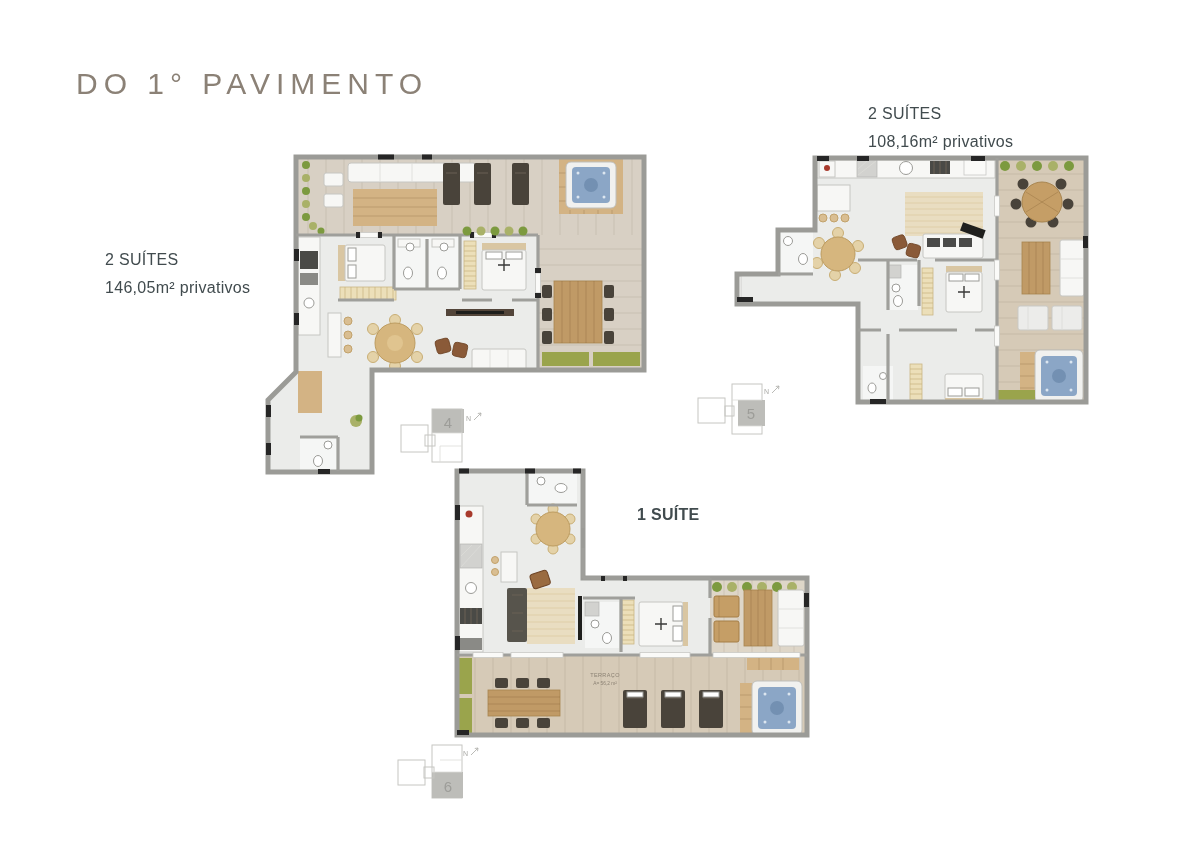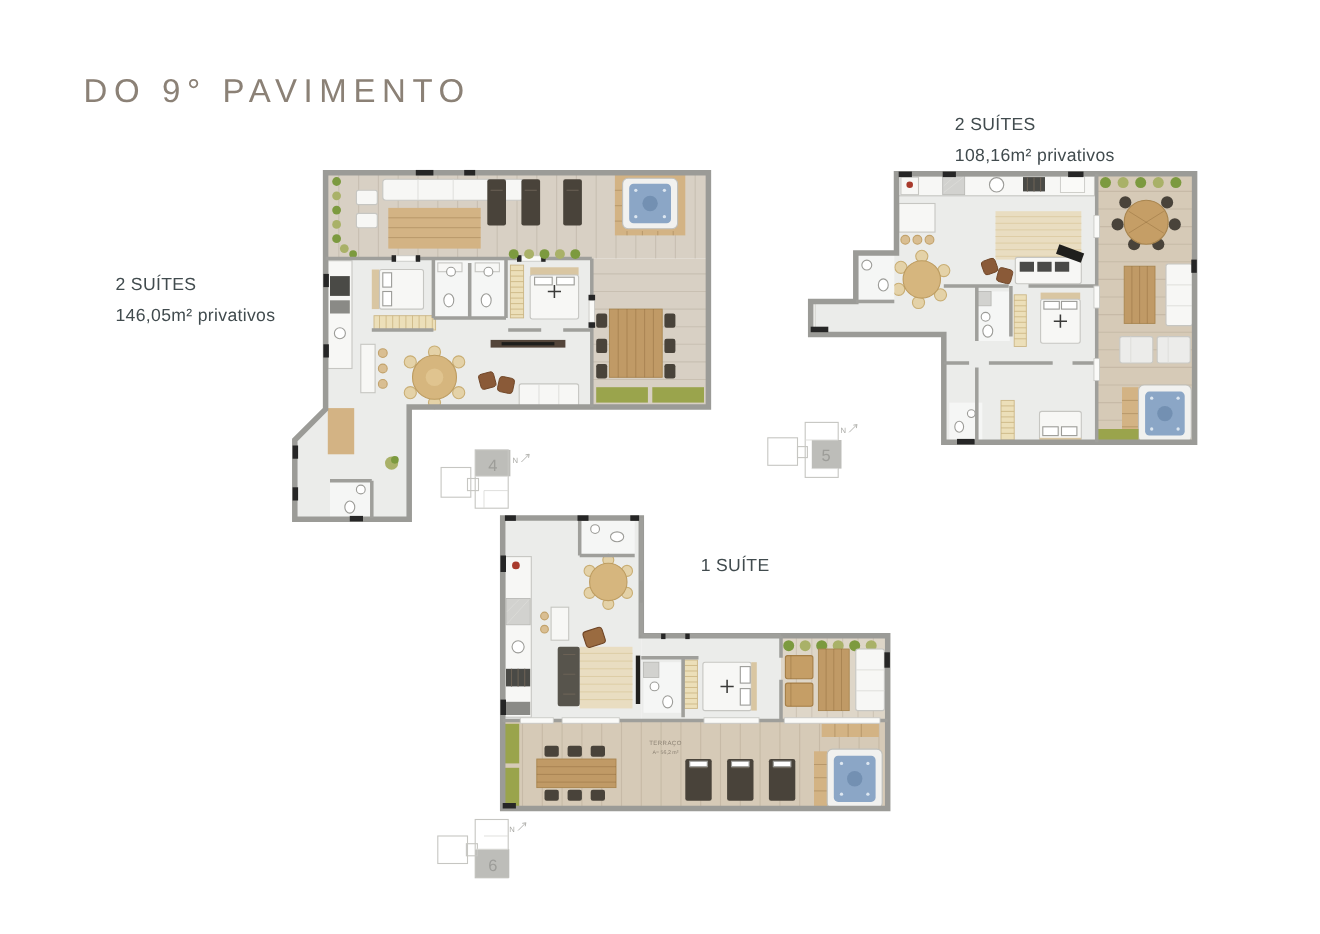--- a/index.html
+++ b/index.html
@@ -46,32 +46,32 @@
   .na{stroke:#b2b2ae;stroke-width:.9;fill:none;}
   .terr{font-size:5.5px;fill:#8b8173;text-anchor:middle;letter-spacing:.4px;}
   .terr2{font-size:4.8px;fill:#8b8173;text-anchor:middle;}
 </style>
 </head>
 <body>
 
 <div class="page">
 
   <div class="page-title">
-    <div>DO 9° PAVIMENTO</div>
+    <div>DO 1° PAVIMENTO</div>
   </div>
 
   <div class="unit-label" style="left:105px;top:246px;">
     <div>2 SUÍTES</div>
     <div>146,05m² privativos</div>
   </div>
   <div class="unit-label" style="left:868px;top:100px;">
     <div>2 SUÍTES</div>
     <div>108,16m² privativos</div>
   </div>
-  <div class="unit-label" style="left:637px;top:501px;">
+  <div class="unit-label" style="left:637px;top:501px;font-weight:bold;">
     <div>1 SUÍTE</div>
   </div>
 
   <svg class="plan" style="left:260px;top:153px;" width="385" height="325" viewBox="0 0 385 325">
 
     <rect class="deck4" x="36" y="4" width="348" height="78"></rect>
     <rect class="deck4" x="278" y="82" width="106" height="135"></rect>
     <path class="plk" d="M48,4V82M66,4V82M84,4V82M102,4V82M120,4V82M138,4V82M156,4V82M174,4V82M192,4V82M210,4V82M228,4V82M246,4V82M264,4V82M282,4V82M300,4V82M318,4V82M336,4V82M354,4V82M372,4V82M278,96H384M278,112H384M278,128H384M278,144H384M278,160H384M278,176H384M278,192H384"></path>
     <rect class="floor" x="36" y="82" width="242" height="135"></rect>
     <polygon class="floor" points="36,217 112,217 112,319 8,319 8,247"></polygon>

